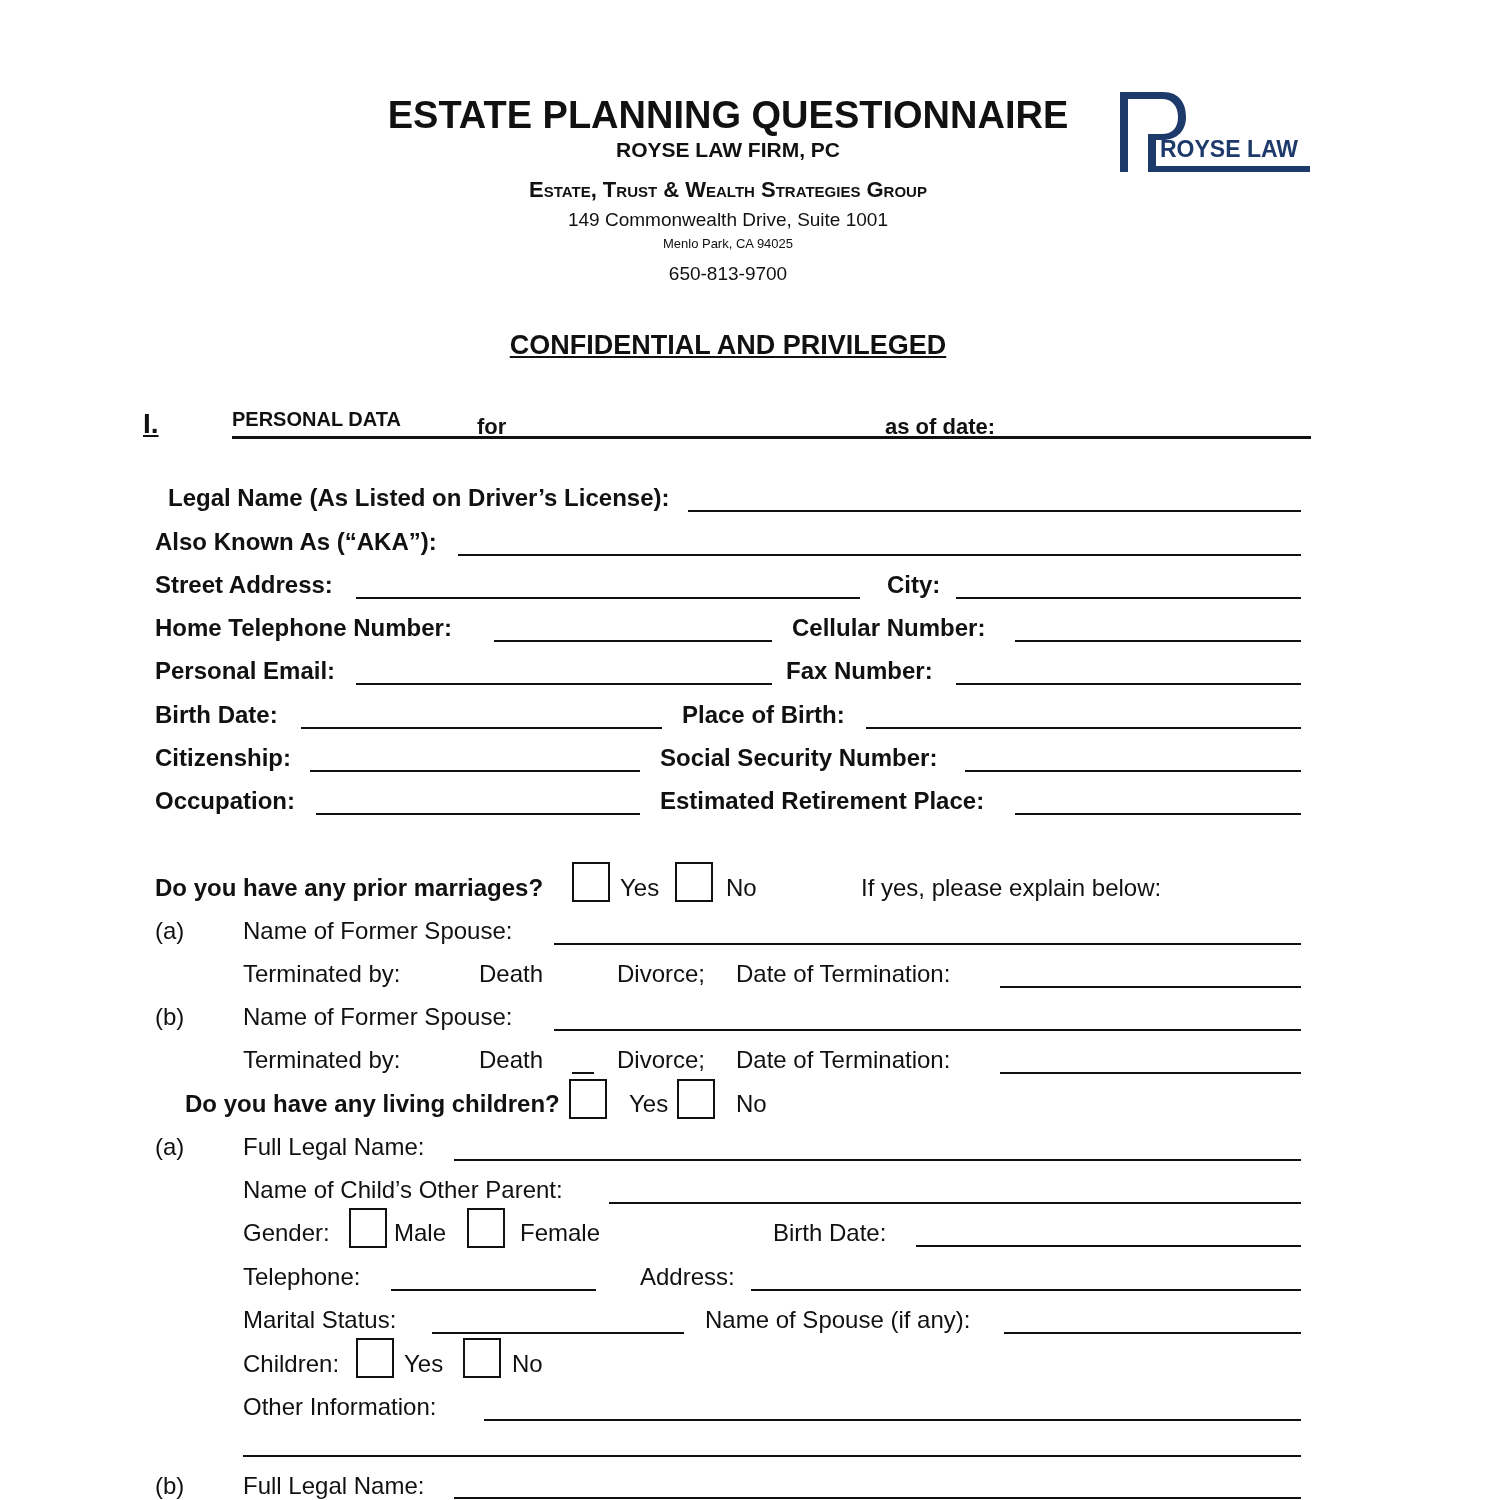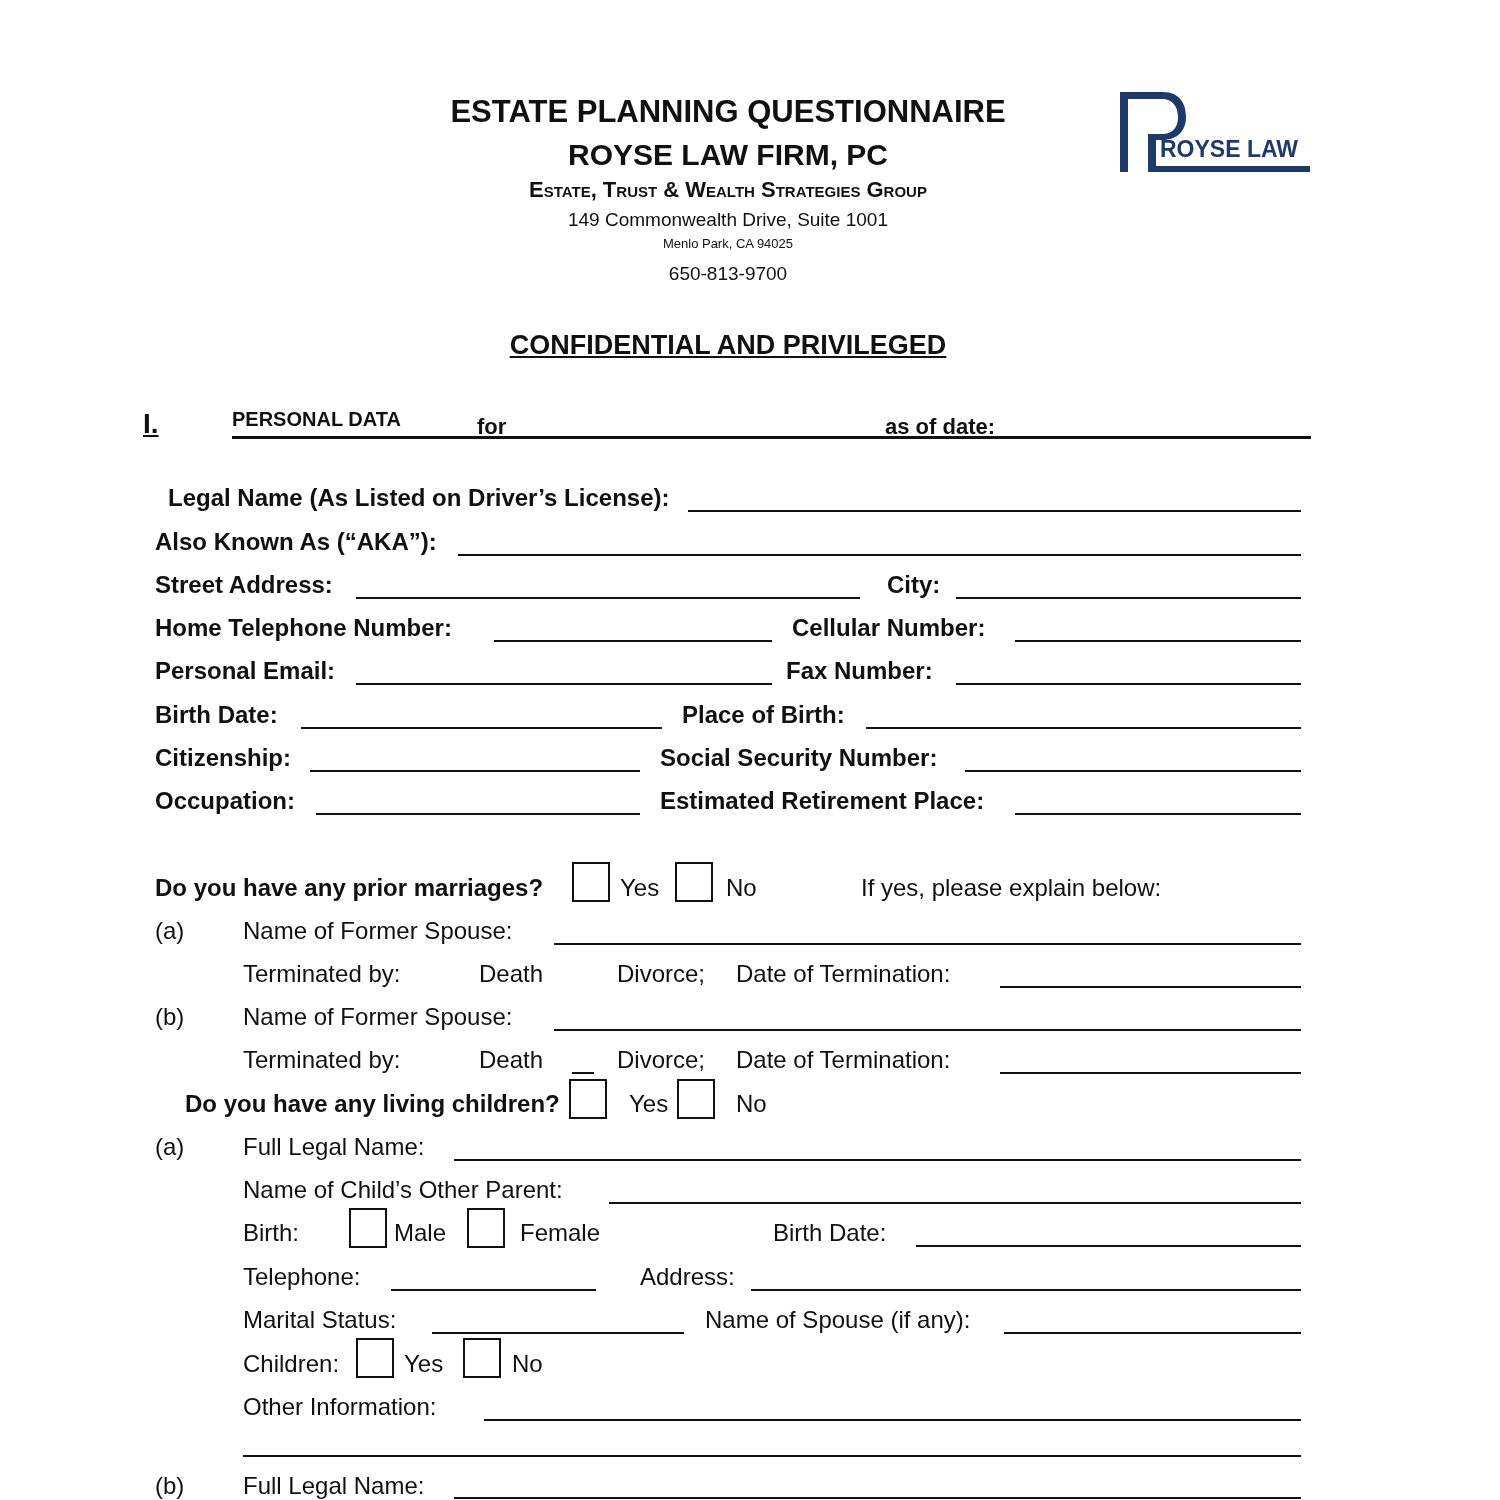--- a/index.html
+++ b/index.html
@@ -1,20 +1,20 @@
 <!DOCTYPE html>
 <html><head>
 <meta charset="utf-8">
 <style>
   html,body{margin:0;padding:0;background:#fff;}
   body{width:1500px;height:1500px;position:relative;overflow:hidden;font-family:"Liberation Sans",sans-serif;color:#111;}
   .abs{position:absolute;white-space:nowrap;}
   .c{left:0;width:1456px;text-align:center;}
-  .t1{top:94px;font-size:31px;font-weight:bold;letter-spacing:0px;}
-  .t2{top:138px;font-size:30px;font-weight:bold;}
+  .t1{top:94px;font-size:38px;font-weight:bold;letter-spacing:0px;}
+  .t2{top:138px;font-size:21px;font-weight:bold;}
   .t3{top:177px;font-size:22px;font-weight:bold;font-variant:small-caps;}
   .t4{top:209px;font-size:19px;}
   .t5{top:236px;font-size:13px;}
   .t6{top:263px;font-size:19px;}
   .conf{top:330px;font-size:27px;font-weight:bold;text-decoration:underline;}
   .lbl{font-size:24px;}
   .b{font-weight:bold;}
   .line{position:absolute;border-bottom:2px solid #111;height:0;}
   .box{position:absolute;width:38px;height:40px;border:2px solid #111;box-sizing:border-box;background:#fff;}
   .logo{position:absolute;left:1118px;top:90px;width:195px;height:85px;}
@@ -116,21 +116,21 @@
 <div class="box" style="left:677px;top:1079px;"></div>
 <div class="abs lbl" style="left:736px;top:1090px;">No</div>
 
 <div class="abs lbl" style="left:155px;top:1133px;">(a)</div>
 <div class="abs lbl" style="left:243px;top:1133px;">Full Legal Name:</div>
 <div class="line" style="left:454px;top:1159px;width:847px;"></div>
 
 <div class="abs lbl" style="left:243px;top:1176px;">Name of Child’s Other Parent:</div>
 <div class="line" style="left:609px;top:1202px;width:692px;"></div>
 
-<div class="abs lbl" style="left:243px;top:1219px;">Birth:</div>
+<div class="abs lbl" style="left:243px;top:1219px;">Gender:</div>
 <div class="box" style="left:349px;top:1208px;"></div>
 <div class="abs lbl" style="left:394px;top:1219px;">Male</div>
 <div class="box" style="left:467px;top:1208px;"></div>
 <div class="abs lbl" style="left:520px;top:1219px;">Female</div>
 <div class="abs lbl" style="left:773px;top:1219px;">Birth Date:</div>
 <div class="line" style="left:916px;top:1245px;width:385px;"></div>
 
 <div class="abs lbl" style="left:243px;top:1263px;">Telephone:</div>
 <div class="line" style="left:391px;top:1289px;width:205px;"></div>
 <div class="abs lbl" style="left:640px;top:1263px;">Address:</div>

